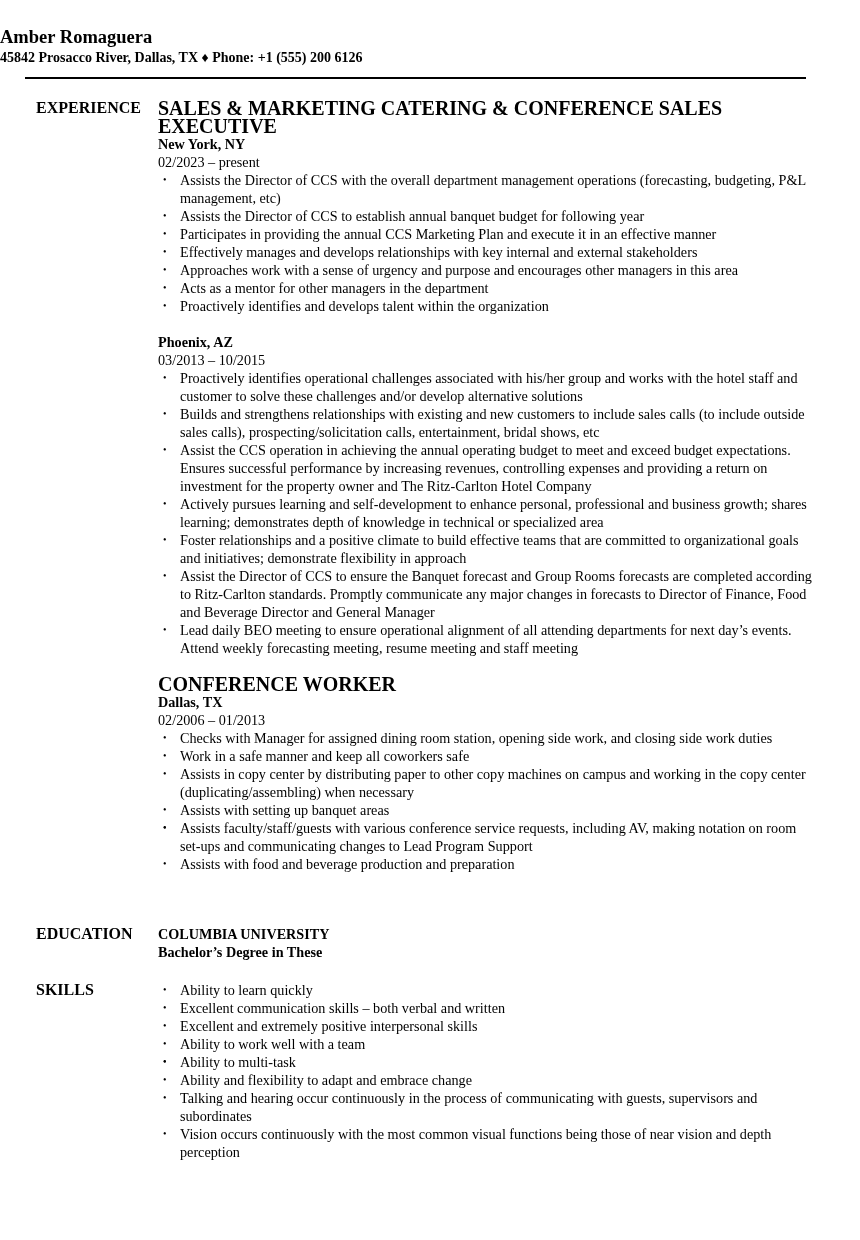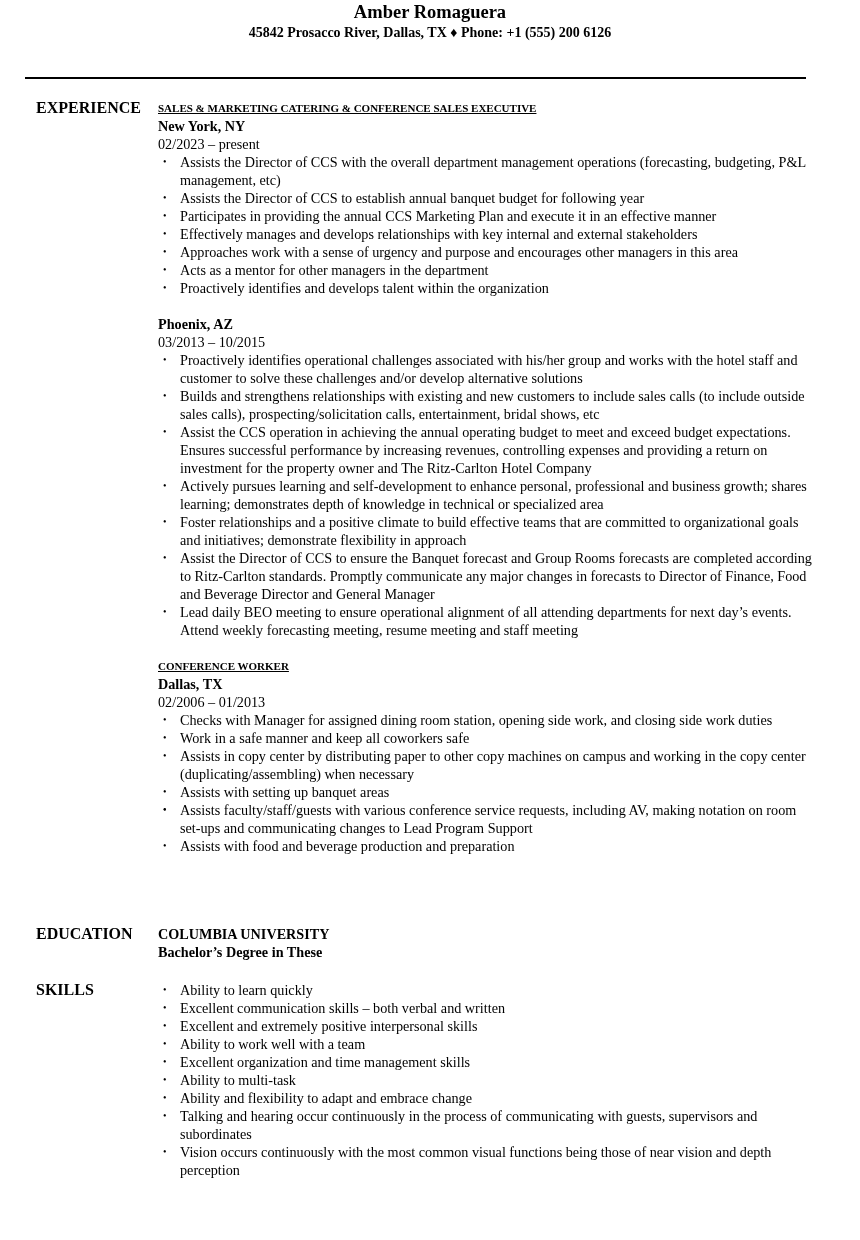--- a/index.html
+++ b/index.html
@@ -2,29 +2,29 @@
 <html><head>
 <meta charset="utf-8">
 <style>
   html, body { margin: 0; padding: 0; background: #ffffff; }
   body {
     width: 860px; height: 1240px; overflow: hidden;
     font-family: "Liberation Serif", "DejaVu Serif", serif;
     color: #000000; font-size: 14.2px; line-height: 18px;
   }
   .page { position: relative; width: 860px; height: 1240px; }
-  .header { text-align: center; }
+  .header { padding-top: 25px; }
   .name { font-size: 18.5px; font-weight: bold; line-height: 24px; }
   .contact { font-size: 14px; font-weight: bold; margin-top: 0; line-height: 18px; }
   .rule { position: absolute; left: 25px; width: 781px; top: 77px; height: 2px; background: #000; }
   .section { position: absolute; left: 0; width: 860px; }
   .section-label { position: absolute; left: 36px; top: 0; font-weight: bold; font-size: 16px; }
   .section-body { position: absolute; left: 158px; top: 0; width: 660px; }
   .job { margin-bottom: 18px; }
-  .job-title { font-weight: bold; font-size: 11px; line-height: 18px; text-decoration: underline; }
+  .job-title { font-weight: bold; font-size: 20px; line-height: 18px; }
   .job-loc { font-weight: bold; line-height: 18px; }
   .job-dates { line-height: 18px; }
   ul { margin: 0; padding: 0; list-style: none; }
   li { position: relative; padding-left: 22px; line-height: 18px; }
   li .bullet { position: absolute; left: 5px; top: 0; font-size: 10px; }
   .edu-school { font-weight: bold; }
   .edu-degree { font-weight: bold; }
 </style>
 </head>
 <body>
@@ -97,21 +97,21 @@
   </div>
 
   <div class="section" style="top:981px;">
     <div class="section-label">SKILLS</div>
     <div class="section-body">
       <ul>
         <li><span class="bullet">•</span><span>Ability to learn quickly</span></li>
         <li><span class="bullet">•</span><span>Excellent communication skills – both verbal and written</span></li>
         <li><span class="bullet">•</span><span>Excellent and extremely positive interpersonal skills</span></li>
         <li><span class="bullet">•</span><span>Ability to work well with a team</span></li>
-        <li><span class="bullet">•</span><span>Excellent organization and time management skills</span></li>
+        <li><span class="bullet">•</span></li>
         <li><span class="bullet">•</span><span>Ability to multi-task</span></li>
         <li><span class="bullet">•</span><span>Ability and flexibility to adapt and embrace change</span></li>
         <li><span class="bullet">•</span><span>Talking and hearing occur continuously in the process of communicating with guests, supervisors and subordinates</span></li>
         <li><span class="bullet">•</span><span>Vision occurs continuously with the most common visual functions being those of near vision and depth perception</span></li>
       </ul>
     </div>
   </div>
 
 </div>
 

